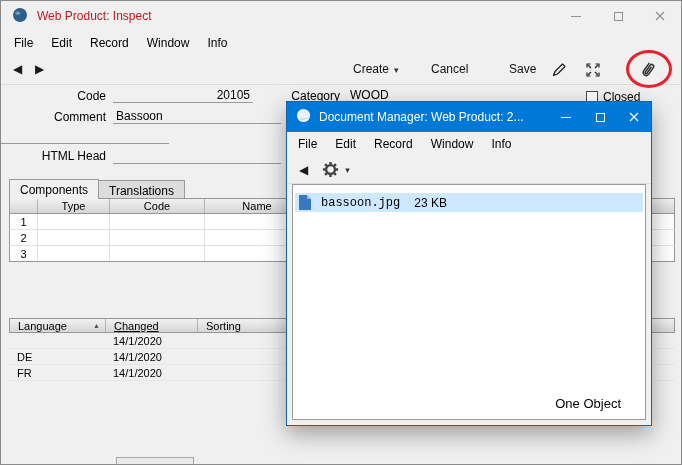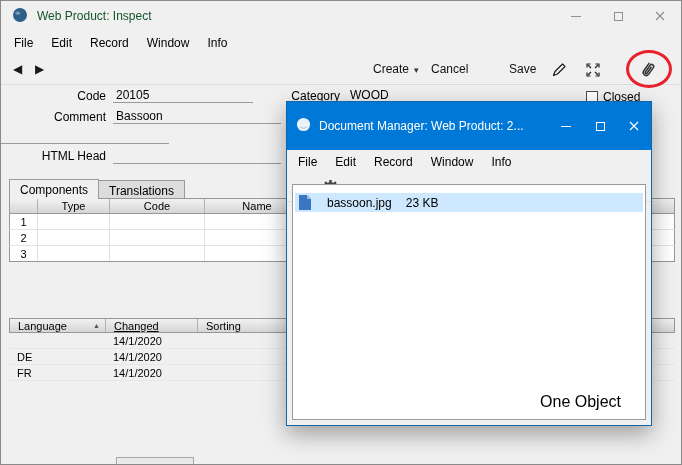--- a/index.html
+++ b/index.html
@@ -2,21 +2,21 @@
 <html><head>
 <meta charset="utf-8">
 <style>
   * { margin:0; padding:0; box-sizing:border-box; }
   body { font-family:"Liberation Sans","DejaVu Sans",sans-serif; background:#fff; }
   .screen { position:relative; width:682px; height:465px; background:#f0f0f0;
             border:1px solid #8a8a8a; overflow:hidden; font-size:12px; color:#000; }
 
   
   .titlebar { position:absolute; top:0; left:0; right:0; height:30px; display:flex;
-              align-items:center; padding-left:11px; color:#14532d; }
+              align-items:center; padding-left:11px; color:#b91c1c; }
   .titlebar .title { margin-left:9px; font-size:12px; }
   .win-controls { position:absolute; right:0; top:0; height:30px; display:flex; color:#8f8f8f; }
   .ctrl-btn { width:42px; height:30px; display:flex; align-items:center; justify-content:center; }
   .icon-min { width:10px; height:1px; background:currentColor; display:block; }
   .icon-max { width:9px; height:9px; border:1px solid currentColor; display:block; }
 
   .menubar { position:absolute; top:30px; left:0; right:0; height:24px; display:flex;
              align-items:center; padding-left:4px; }
   .menu-item { padding:3px 9px; font-size:12px; color:#000000; }
 
@@ -61,35 +61,35 @@
   .trow { display:flex; height:16px; border-bottom:1px solid #e7e7e7; }
   .tcell { display:flex; align-items:center; padding-left:8px; overflow:hidden; }
 
   .partial-box { position:absolute; left:115px; top:456px; width:78px; height:9px;
                  background:#e9e9e9; border:1px solid #a6a6a6; }
 
   
   .doc-window { position:absolute; left:285px; top:100px; width:366px; height:325px;
                 background:#f0f0f0; border:1px solid #1066a8;
                 box-shadow:0 8px 22px rgba(0,0,0,0.35); z-index:10; }
-  .doc-titlebar { height:48px; background:#0078d7; color:#fff; display:flex;
+  .doc-titlebar { height:30px; background:#0078d7; color:#fff; display:flex;
                   align-items:center; padding-left:9px; }
   .doc-titlebar .title { margin-left:8px; font-size:12px; white-space:nowrap; overflow:hidden; }
   .doc-controls { margin-left:auto; display:flex; height:30px; color:#fff; }
   .doc-controls .ctrl-btn { width:34px; }
   .doc-menubar { height:24px; display:flex; align-items:center; padding-left:2px; }
   .doc-toolbar { height:28px; display:flex; align-items:center; padding-left:12px; gap:13px;
                  border-bottom:1px solid #dcdcdc; }
   .doc-content { position:absolute; left:5px; right:5px; top:82px; bottom:5px;
                  background:#fff; border:1px solid #9a9a9a; }
   .file-row { margin:8px 2px 0 2px; height:19px; background:#cde8ff; display:flex;
               align-items:center; padding-left:4px; font-size:12px; }
-  .file-name { margin-left:16px; }
+  .file-name { margin-left:10px;font-family:Liberation Mono, monospace; }
   .file-size { margin-left:14px; }
-  .doc-status { position:absolute; right:24px; bottom:8px; font-size:16px; }
+  .doc-status { position:absolute; right:24px; bottom:8px; font-size:13px; }
 
   .annotation { position:absolute; left:625px; top:49px; width:46px; height:38px;
                 border:3px solid #e8212d; border-radius:50%; z-index:30; }
 
   .arrow-glyph { font-size:12px; color:#1a1a1a; }
 </style>
 </head>
 <body>
 
 <div class="screen">
@@ -122,21 +122,21 @@
     <span class="menu-item">File</span>
     <span class="menu-item">Edit</span>
     <span class="menu-item">Record</span>
     <span class="menu-item">Window</span>
     <span class="menu-item">Info</span>
   </div>
 
   <div class="toolbar">
     <span class="tb arrow-glyph" style="left:12px;"><span>◀</span></span>
     <span class="tb arrow-glyph" style="left:34px;"><span>▶</span></span>
-    <span class="tb" style="left:352px;margin-left:20px;"><span>Create</span><span class="caret">▾</span></span>
+    <span class="tb" style="left:352px;"><span>Create</span><span class="caret">▾</span></span>
     <span class="tb" style="left:430px;">Cancel</span>
     <span class="tb" style="left:508px;">Save</span>
     <span class="tb" style="left:549px; top:6px;">
       <svg width="18" height="18" viewBox="0 0 18 18">
           <path d="M3.5 14.5 L5 10.5 L12.5 3 L15 5.5 L7.5 13 Z" fill="none" stroke="#222" stroke-width="1.3" stroke-linejoin="round"></path>
         </svg>
     </span>
     <span class="tb" style="left:583px; top:6px;">
       <svg width="18" height="18" viewBox="0 0 18 18" fill="none" stroke="#222" stroke-width="1.2">
           <path d="M7 7 L4 4 M11 7 L14 4 M7 11 L4 14 M11 11 L14 14"></path>
@@ -149,21 +149,21 @@
             <path d="M8 5 V14 a3 3 0 0 0 6 0 V6 a2 2 0 0 0 -4 0 v8 a1 1 0 0 0 2 0 V7" fill="none" stroke="#333" stroke-width="1.5" stroke-linecap="round"></path>
           </g>
         </svg>
     </span>
   </div>
 
   <div class="annotation"></div>
 
   <div class="frow" style="left:0; top:86px;">
     <span class="flabel lab-col">Code</span>
-    <span class="fvalue" style="width:140px;">20105</span>
+    <span class="fvalue" style="width:140px;text-align:right;">20105</span>
   </div>
   <div class="frow" style="left:246px; top:86px;">
     <span class="flabel" style="width:100px; text-align:right; padding-right:7px;">Category</span>
     <span class="fvalue" style="width:212px;">WOOD</span>
   </div>
   <div class="frow" style="left:585px; top:88px; align-items:center; gap:5px;">
     <span class="checkbox"></span>
     <span class="flabel">Closed</span>
   </div>
   <div class="frow" style="left:0; top:107px;">

